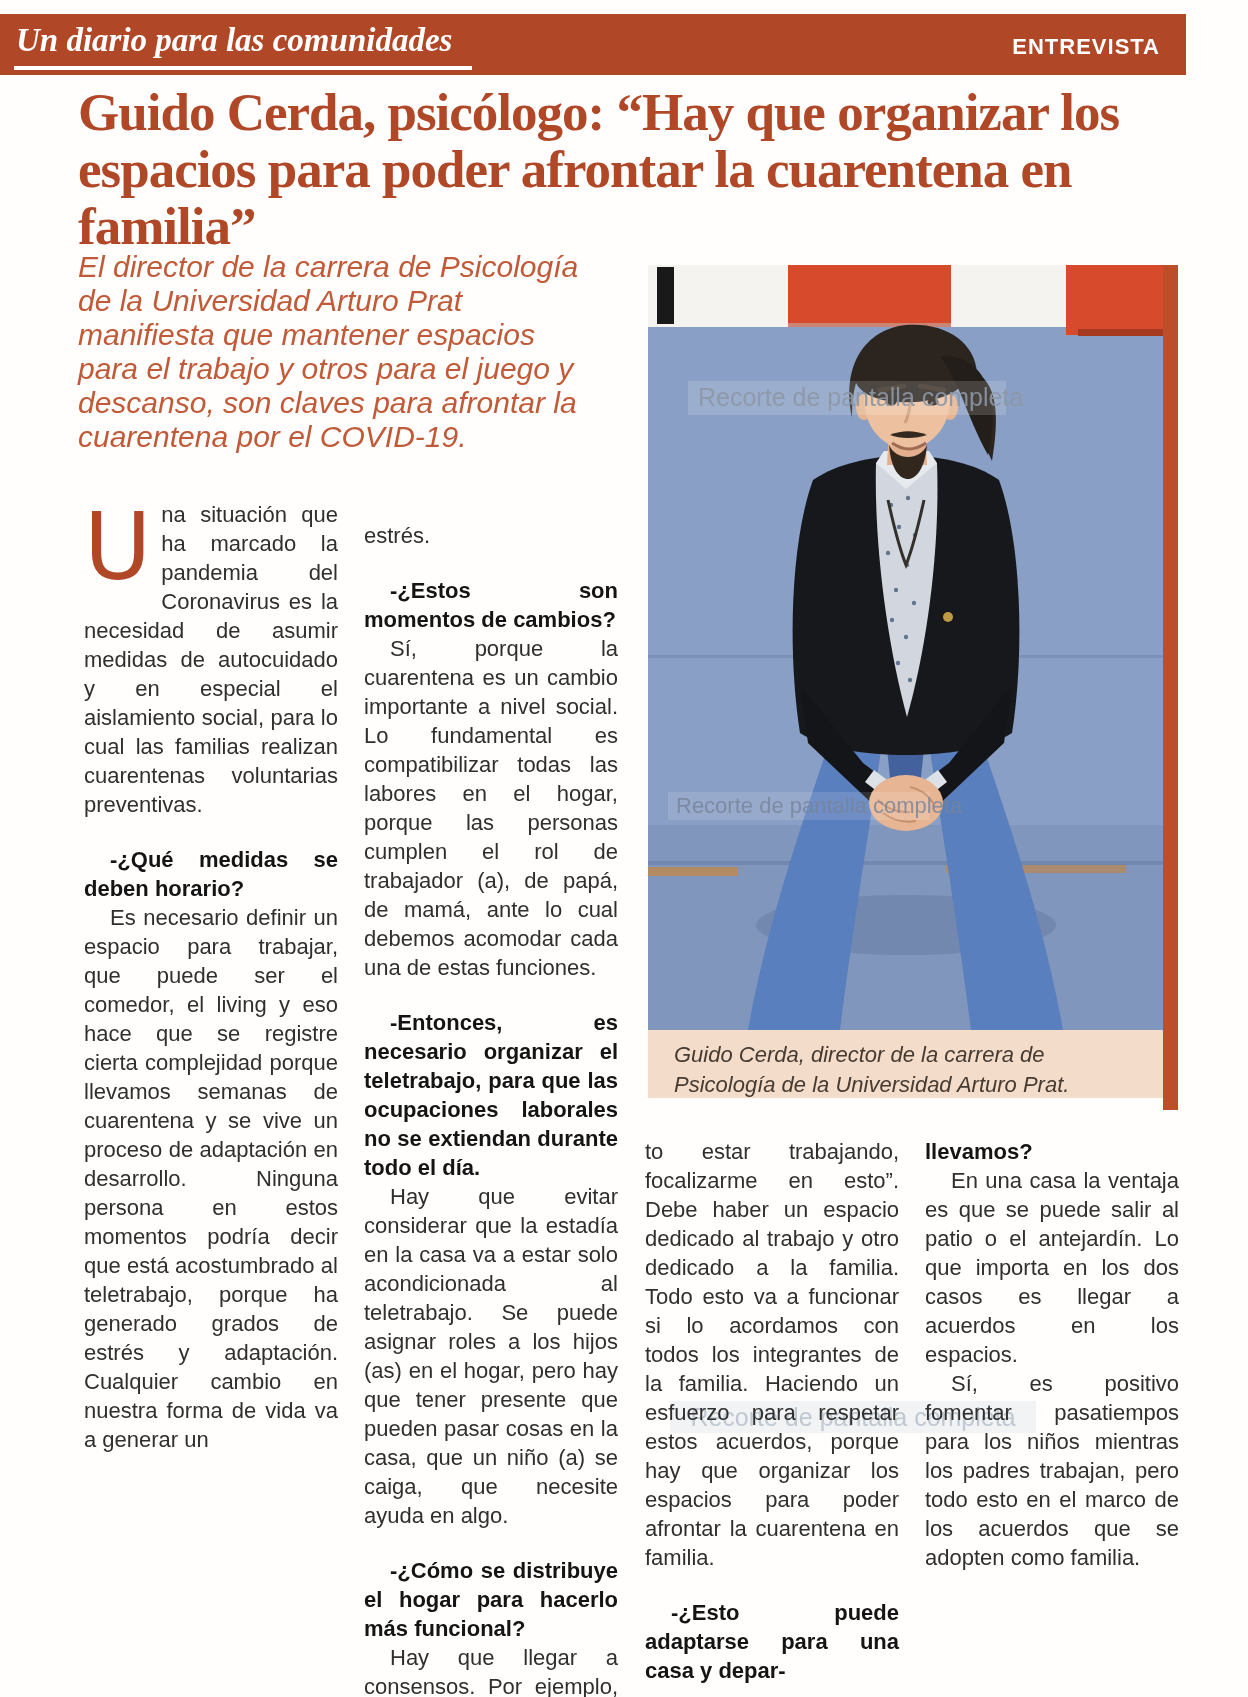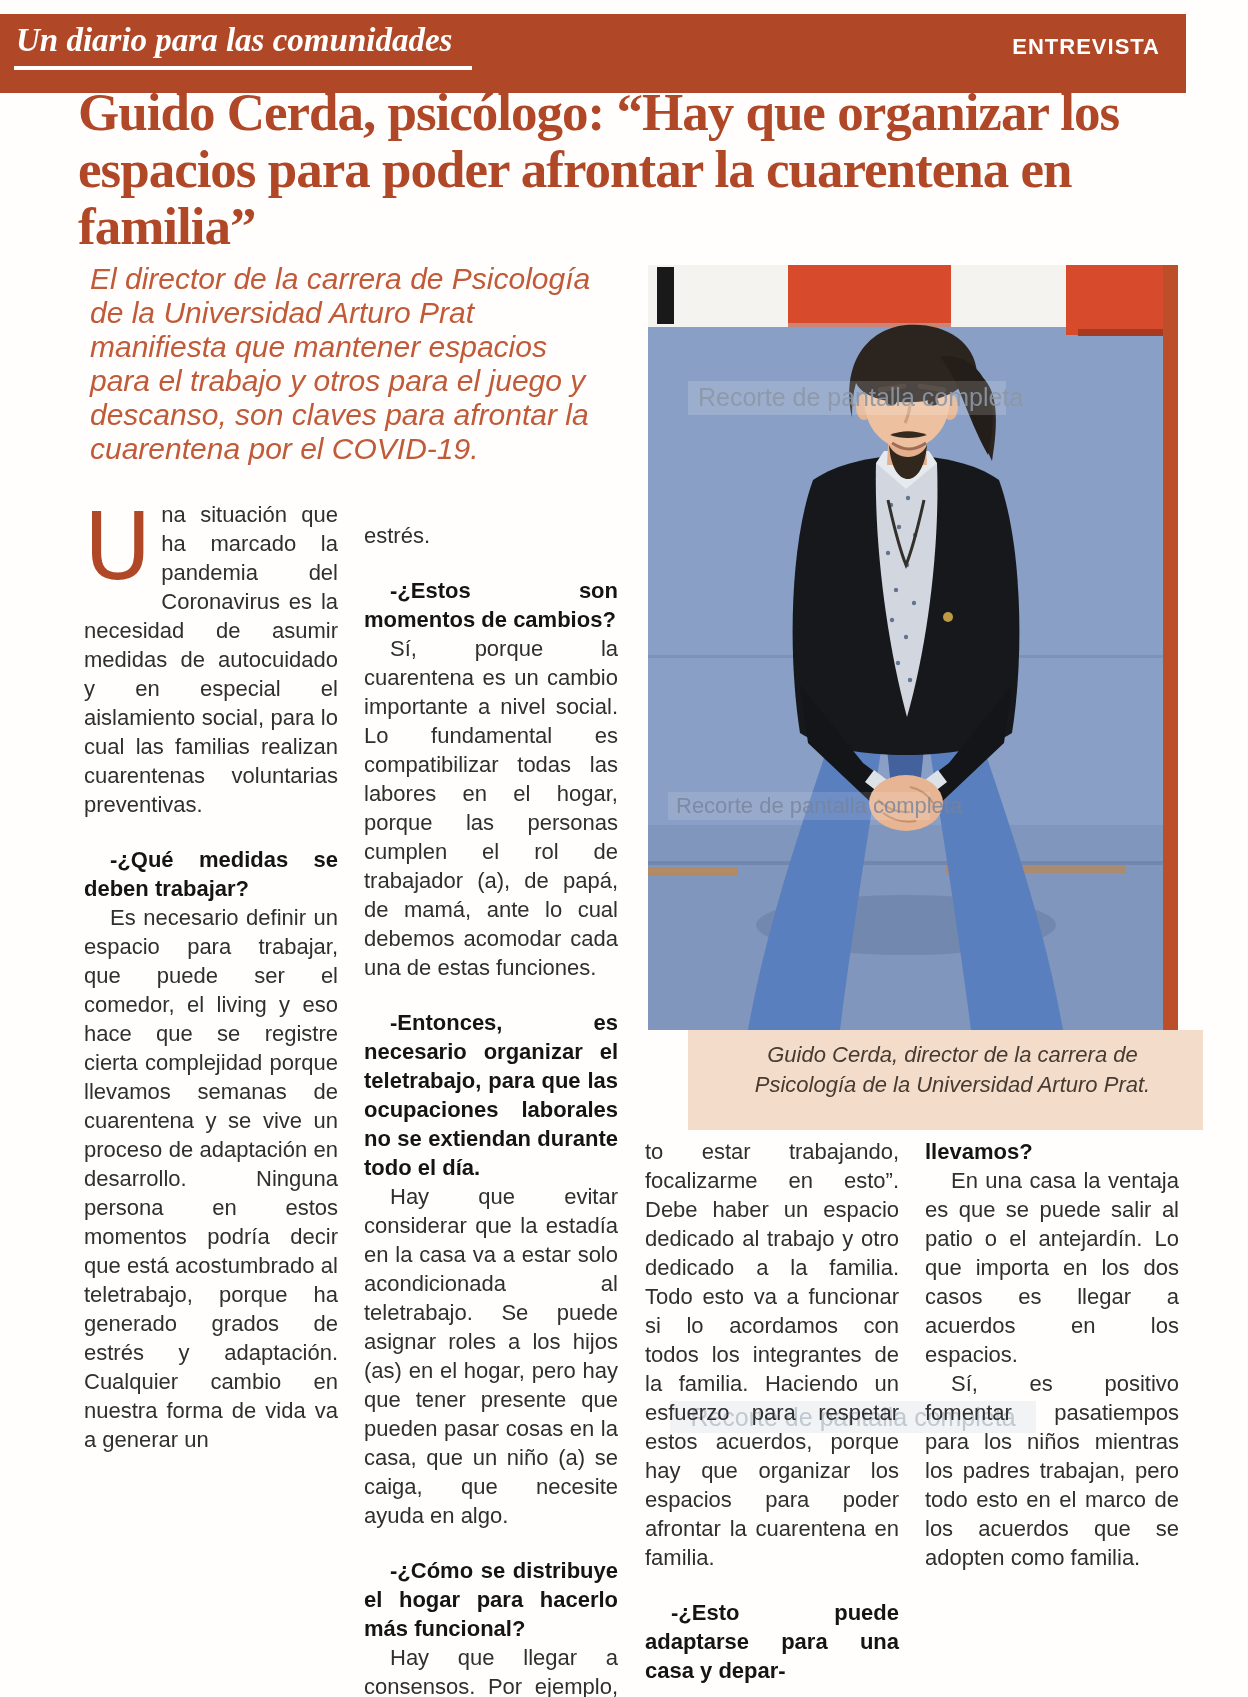--- a/index.html
+++ b/index.html
@@ -1,38 +1,38 @@
 <!DOCTYPE html>
 <html lang="es" style="--accent: #b04828; --accent_bar: #bd4e2a; --lede: #c05a38; --caption_bg: #f3dcca; --caption_text: #463a31; --body_text: #2f2f2f; --question_text: #141414;"><head>
 <meta charset="utf-8">
 <style>
   html,body{margin:0;padding:0;background:#e9e9e9;}
   .page{
     position:relative; width:1248px; height:1697px; background:#fffefc;
     font-family:"Liberation Sans",sans-serif; overflow:hidden; margin:0 auto;
   }
   
-  .band{position:absolute; top:14px; left:0; width:1186px; height:79px; background:var(--accent);}
+  .band{position:absolute; top:14px; left:0; width:1186px; height:61px; background:var(--accent);}
   .masthead{
     position:absolute; left:14px; top:8px; color:#fff;
     font-family:"Liberation Serif",serif; font-style:italic; font-weight:bold;
     font-size:33px; border-bottom:4px solid #fff; padding:0 20px 7px 2px; white-space:nowrap;
   }
   .section-label{
     position:absolute; right:26px; top:20px; color:#fff;
     font-size:22px; font-weight:bold; letter-spacing:1px;
   }
   
   .headline{
     position:absolute; left:78px; top:84px; width:1105px; margin:0;
     font-family:"Liberation Serif",serif; font-weight:700;
     font-size:53px; line-height:57px; letter-spacing:-1px; color:var(--accent);
   }
   .lede{
-    position:absolute; left:78px; top:250px; width:522px; margin:12px;
+    position:absolute; left:78px; top:250px; width:522px; margin:0;
     font-style:italic; font-size:30px; line-height:34px; color:var(--lede);
   }
   
   .col{
     position:absolute; width:254px; top:500px; height:1120px;
     color:var(--body_text); font-size:22px; line-height:29px;
     text-align:justify; hyphens:auto; -webkit-hyphens:auto;
   }
   .col-1{left:84px;} .col-2{left:364px;margin-top:21px;}
   .col-3{left:645px; top:1137px; height:480px;} .col-4{left:925px; top:1137px; height:480px;}
@@ -42,23 +42,23 @@
   .question.cont{margin-top:0; text-indent:0;}
   .dropcap{
     float:left; font-family:"DejaVu Sans",sans-serif; font-size:92px; line-height:80px;
     height:84px; margin:8px 10px 0 0; color:var(--accent);
   }
   
   .photo-block{position:absolute; left:648px; top:265px; width:530px; height:845px; margin:0;}
   .photo-svg{position:absolute; left:0; top:0; display:block;}
   .photo-bar{position:absolute; left:515px; top:0; width:15px; height:845px; background:var(--accent_bar);}
   .photo-caption{
-    position:absolute; left:0; top:765px; width:515px; height:100px; background:var(--caption_bg);
-    box-sizing:border-box; padding:10px 12px 0 26px; text-align:center;
-    font-style:italic; font-size:22px; line-height:30px; color:var(--caption_text);margin-left:40px;
+    position:absolute; left:0; top:765px; width:515px; height:68px; background:var(--caption_bg);
+    box-sizing:border-box; padding:10px 12px 0 26px; text-align:left;
+    font-style:italic; font-size:22px; line-height:30px; color:var(--caption_text);
   }
   
   .watermark-overlay{
     position:absolute; left:670px; top:1401px; width:366px; height:32px;
     background:rgba(230,233,238,0.55); color:#c0c8d1;
     font-size:25px; line-height:32px; text-align:center; white-space:nowrap; overflow:hidden;
   }
 </style>
 </head>
 <body>
@@ -71,21 +71,21 @@
   </div>
 
   <h1 class="headline">Guido Cerda, psicólogo: “Hay que organizar los espacios para poder afrontar la cuarentena en familia”</h1>
 
   <p class="lede">El director de la carrera de Psicología de la Universidad Arturo Prat manifiesta que mantener espacios para el trabajo y otros para el juego y descanso, son claves para afrontar la cuarentena por el COVID-19.</p>
 
   <div class="watermark-overlay">Recorte de pantalla completa</div>
 
   <div class="col col-1">
     <p class="para cont"><span class="dropcap">U</span><span>na situación que ha marcado la pandemia del Coronavirus es la necesidad de asumir medidas de autocuidado y en especial el aislamiento social, para lo cual las familias realizan cuarentenas voluntarias preventivas.</span></p>
-    <p class="question">-¿Qué medidas se deben trabajar?</p>
+    <p class="question">-¿Qué medidas se deben horario?</p>
     <p class="para">Es necesario definir un espacio para trabajar, que puede ser el comedor, el living y eso hace que se registre cierta complejidad porque llevamos semanas de cuarentena y se vive un proceso de adaptación en desarrollo. Ninguna persona en estos momentos podría decir que está acostumbrado al teletrabajo, porque ha generado grados de estrés y adaptación. Cualquier cambio en nuestra forma de vida va a generar un</p>
   </div>
 
   <div class="col col-2">
     <p class="para cont">estrés.</p>
     <p class="question">-¿Estos son momentos de cambios?</p>
     <p class="para">Sí, porque la cuarentena es un cambio importante a nivel social. Lo fundamental es compatibilizar todas las labores en el hogar, porque las personas cumplen el rol de trabajador (a), de papá, de mamá, ante lo cual debemos acomodar cada una de estas funciones.</p>
     <p class="question">-Entonces, es necesario organizar el teletrabajo, para que las ocupaciones laborales no se extiendan durante todo el día.</p>
     <p class="para">Hay que evitar considerar que la estadía en la casa va a estar solo acondicionada al teletrabajo. Se puede asignar roles a los hijos (as) en el hogar, pero hay que tener presente que pueden pasar cosas en la casa, que un niño (a) se caiga, que necesite ayuda en algo.</p>
     <p class="question">-¿Cómo se distribuye el hogar para hacerlo más funcional?</p>

